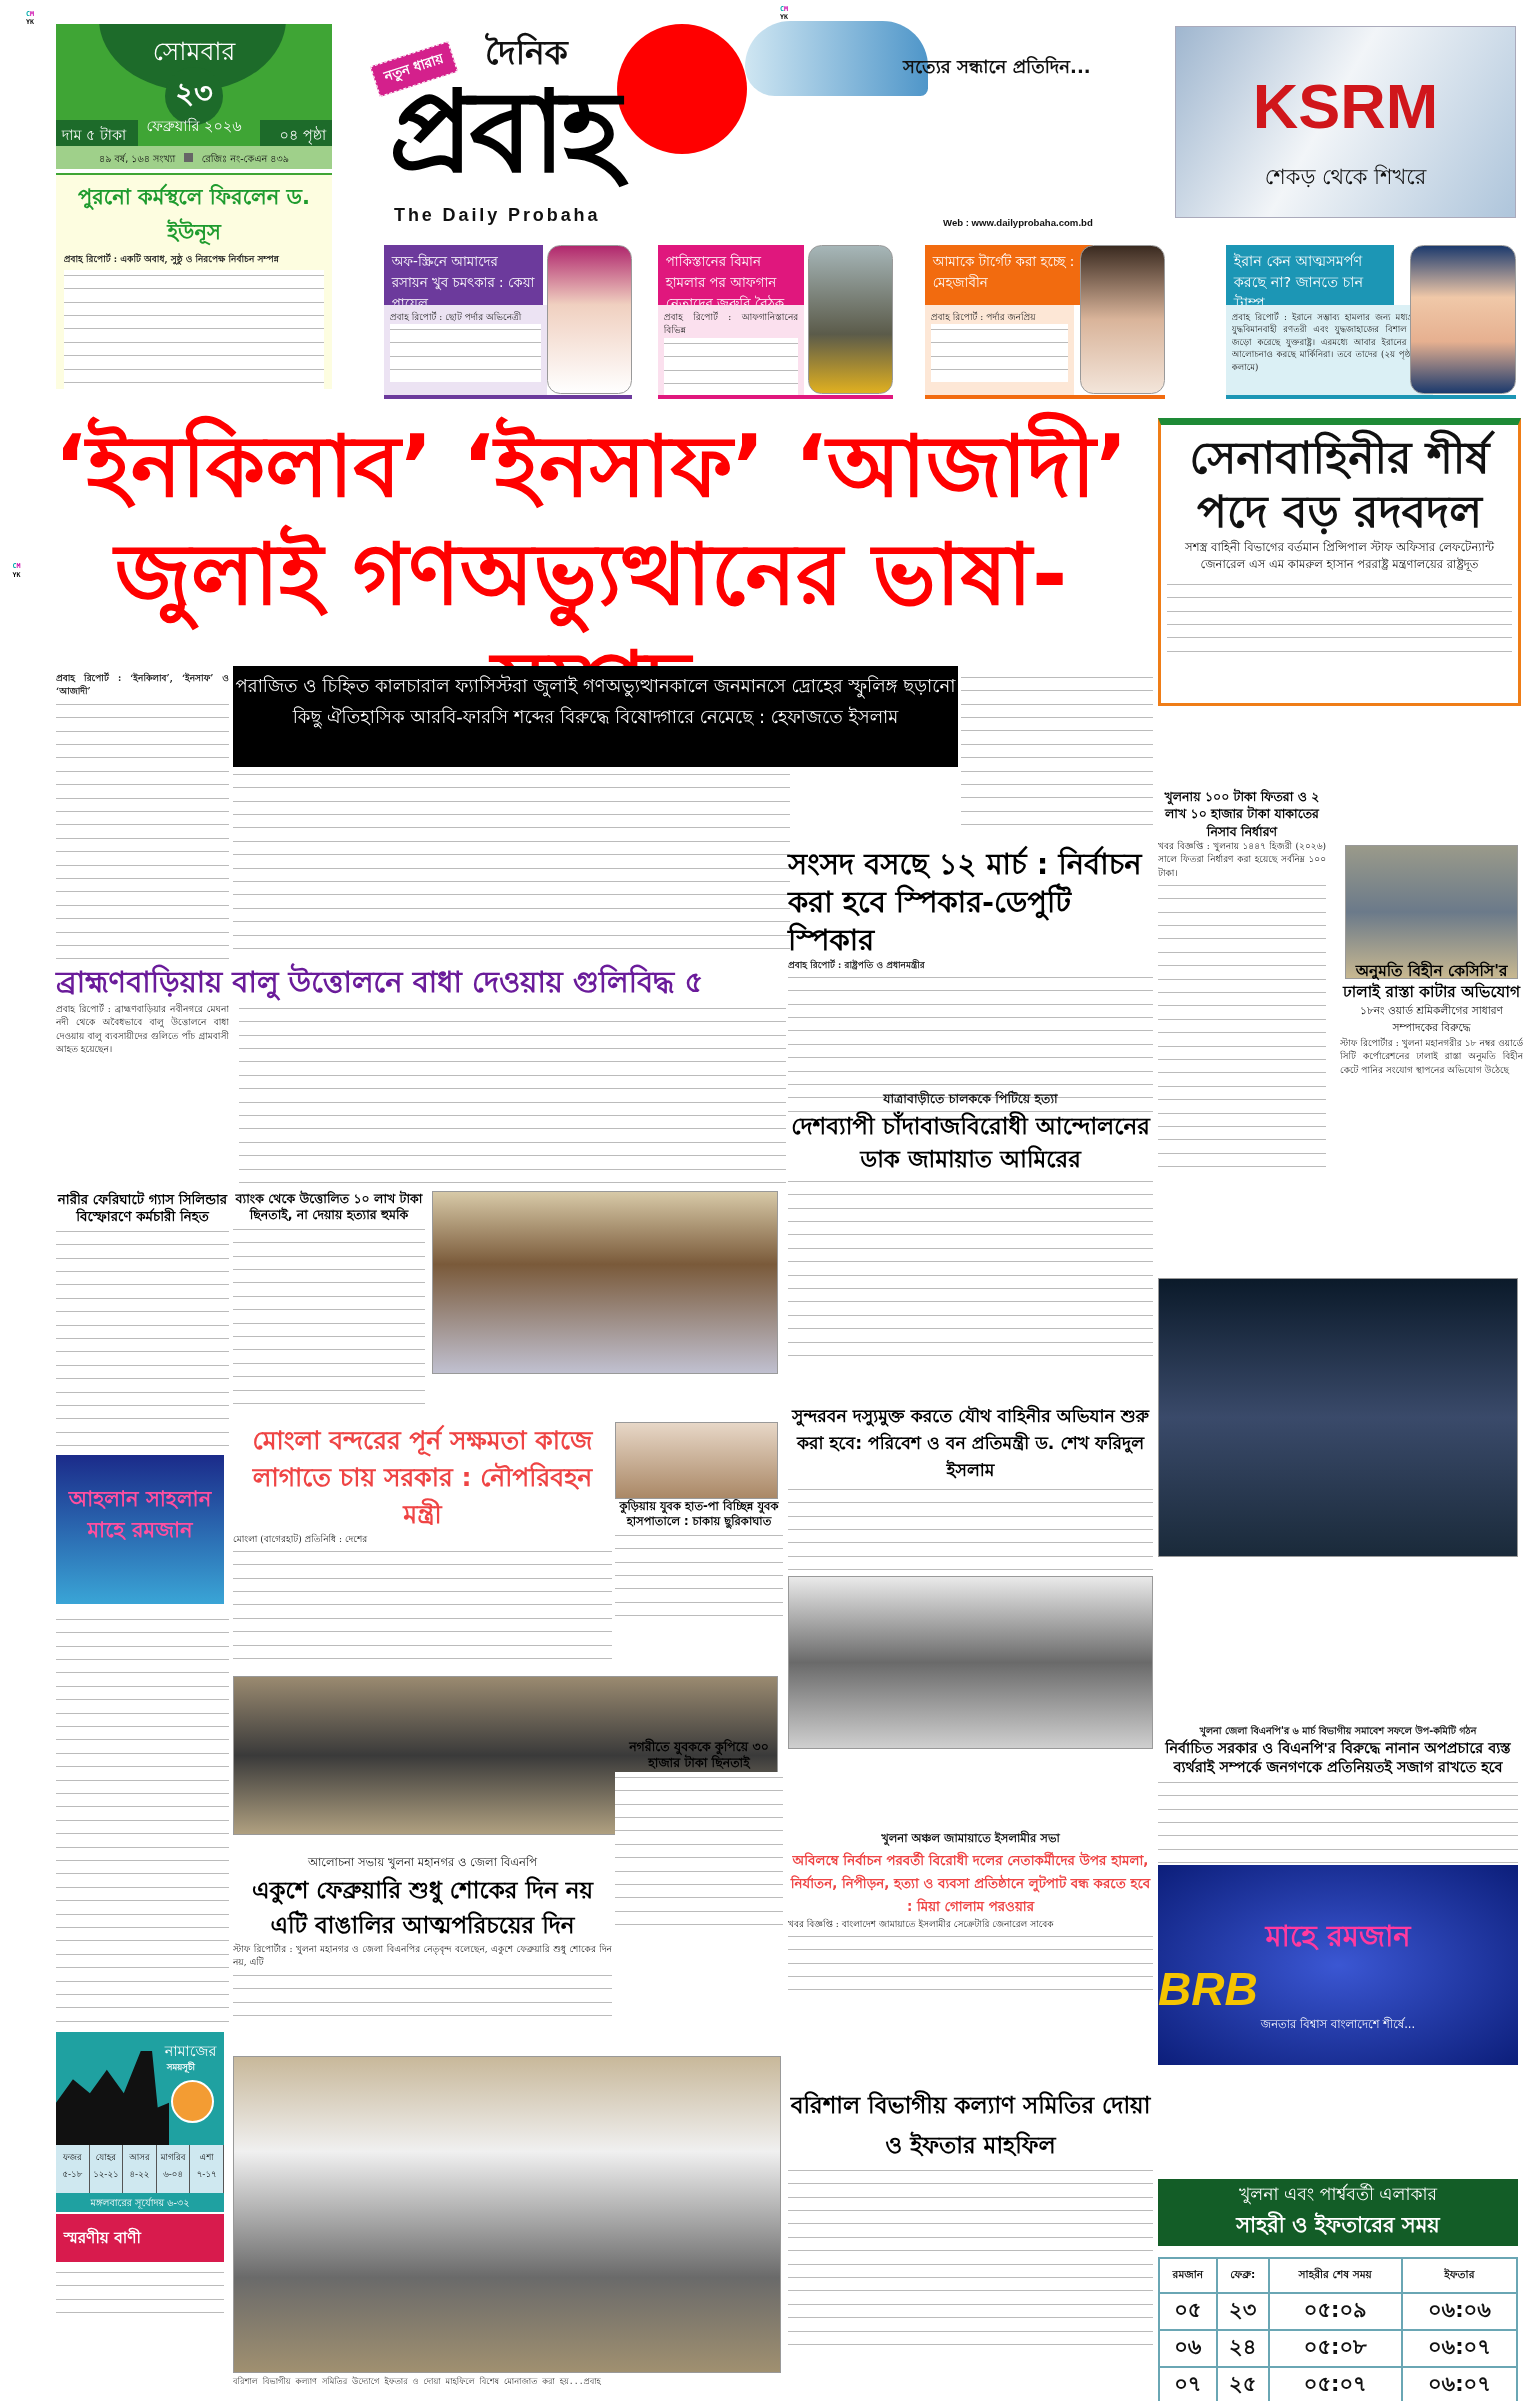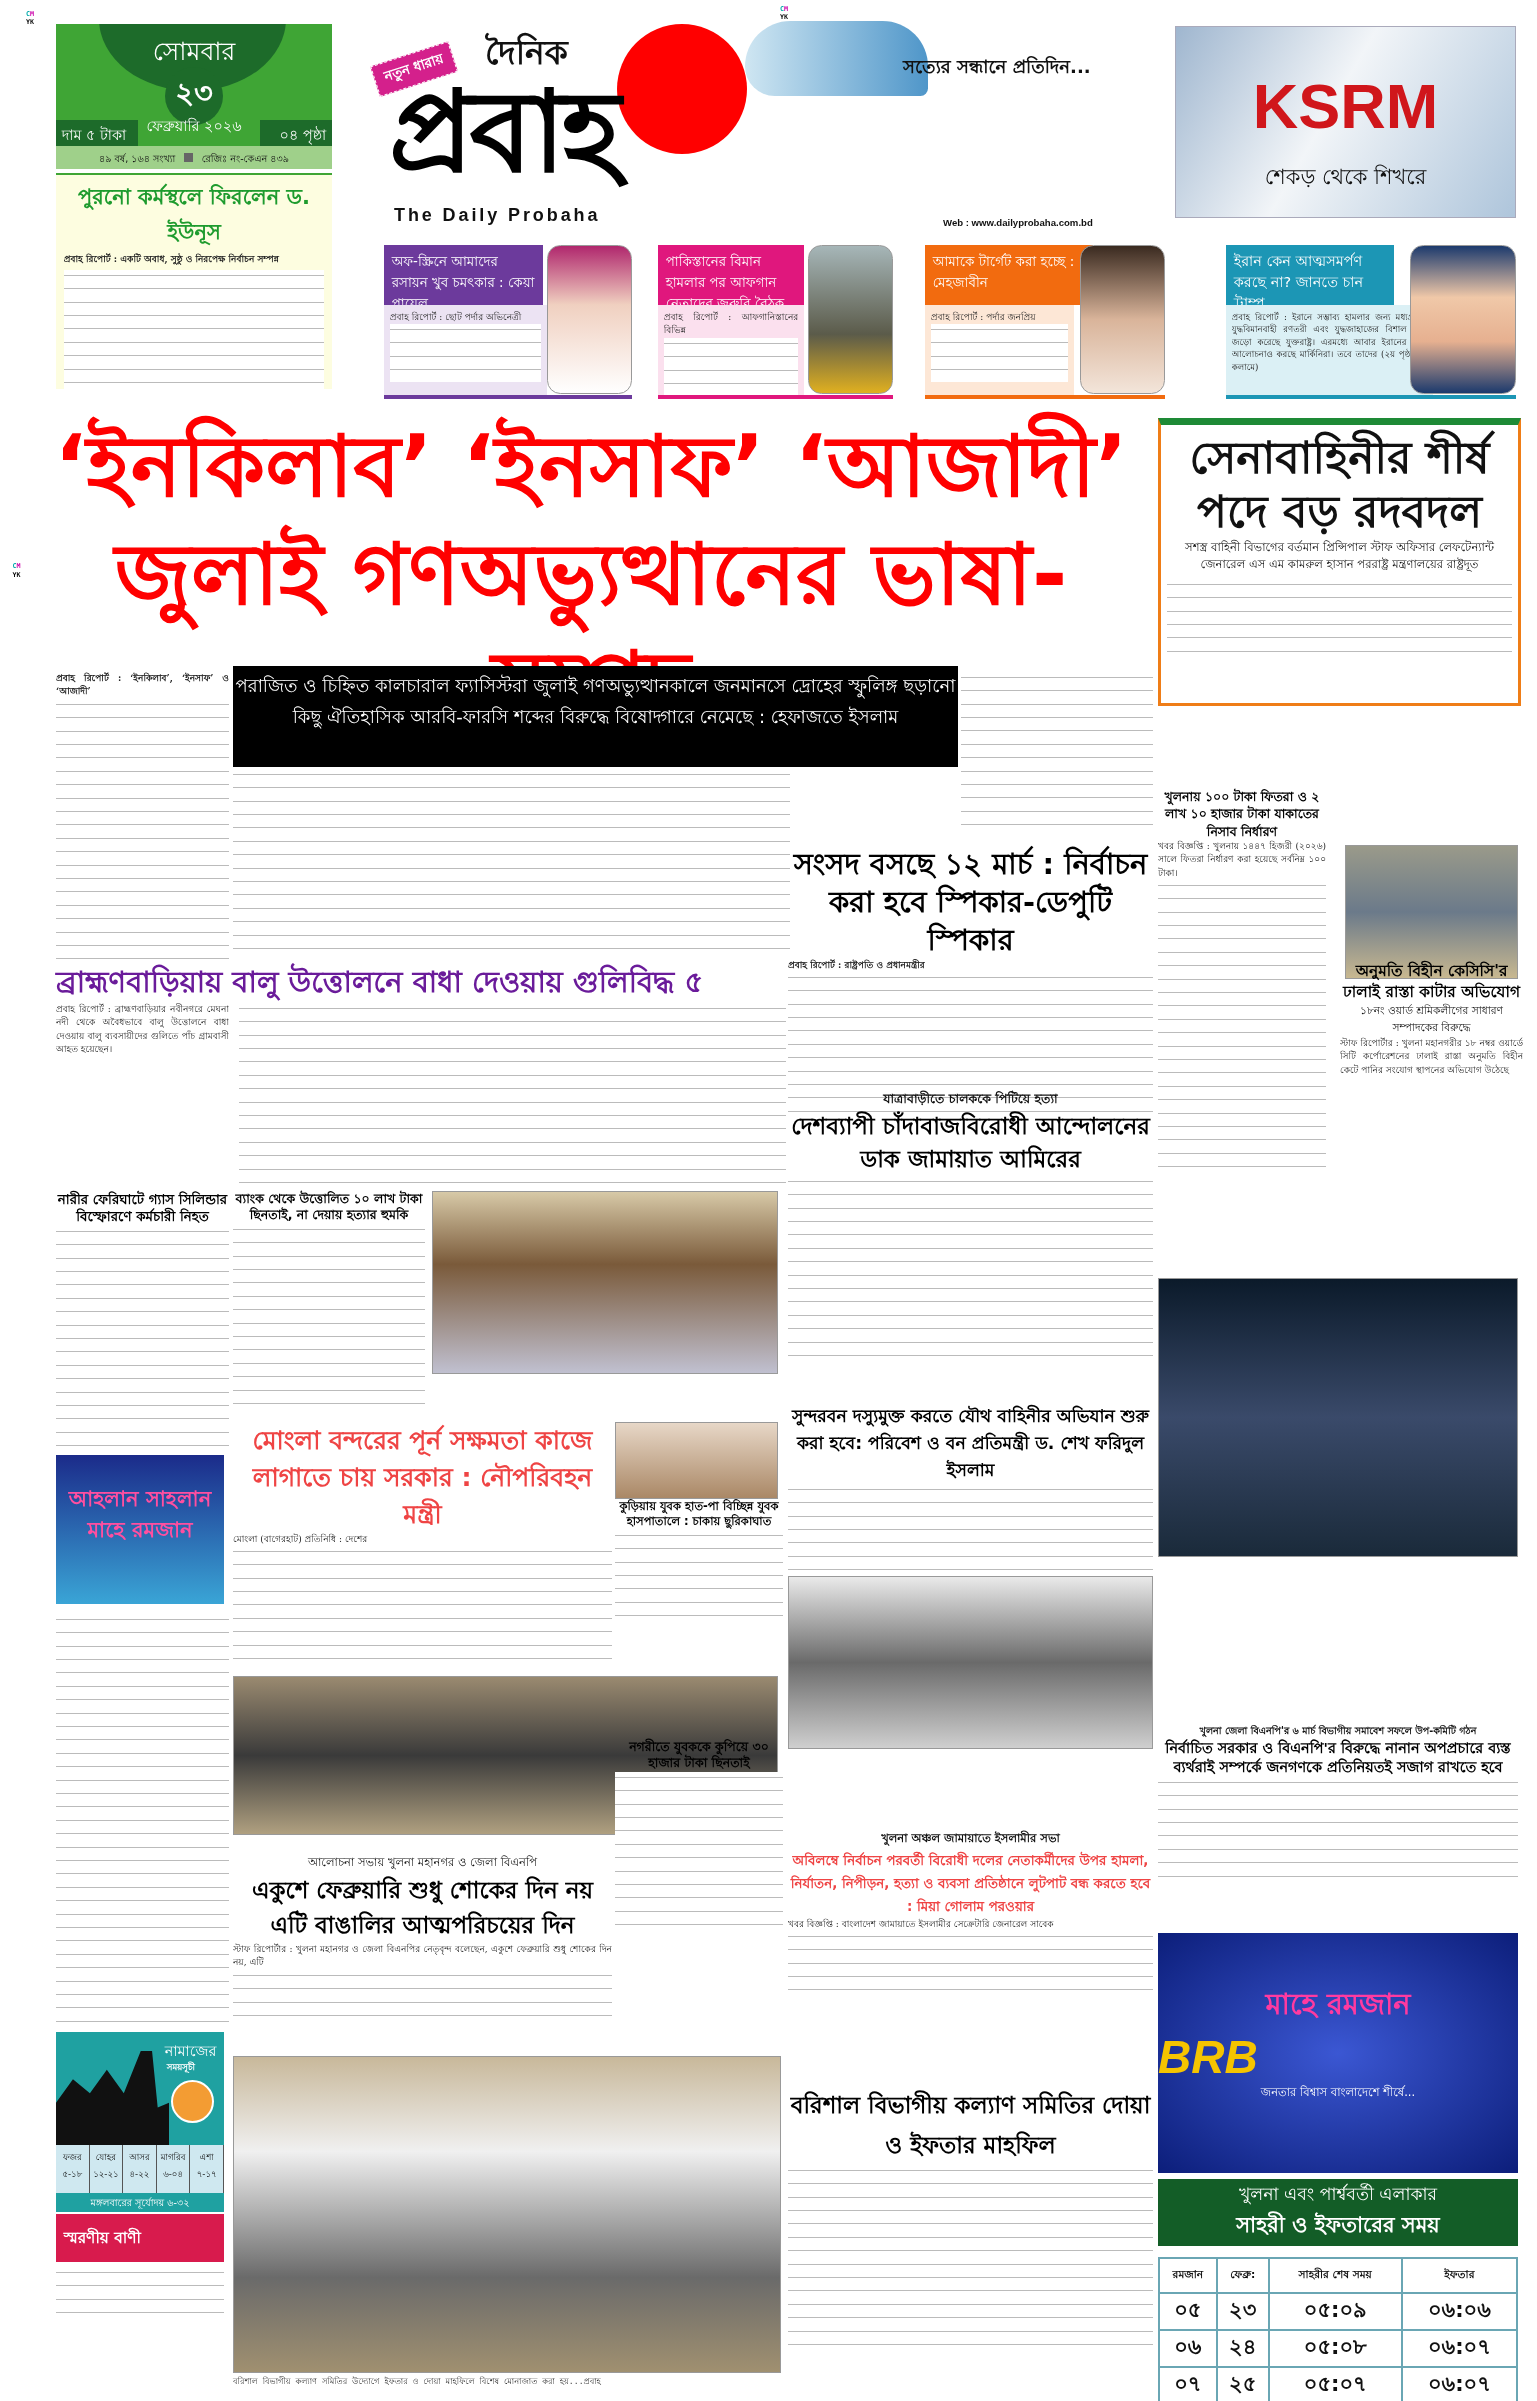--- a/index.html
+++ b/index.html
@@ -58,21 +58,21 @@
 #iftar table{width:100%;border-collapse:collapse;margin-top:11px}
 #iftar td,#iftar th{border:2.9px solid #6aa6b4;text-align:center}
 #iftar th{font-size:10.6px;height:35px}
 #iftar td{font-size:21px;font-weight:bold;height:37px}
 #namaz{left:56px;top:2032px;width:168px;height:168px;background:#1fa1a1}
 #namaz .times{position:absolute;left:0;right:0;top:113px;height:48px;background:#cfe8f0;display:flex}
 #namaz .times div{flex:1;border-right:1px solid #555;text-align:center;font-size:8.6px;padding-top:3.8px;line-height:17.3px}
 #namaz .sun{position:absolute;left:0;right:0;top:161px;height:19px;background:#1fa1a1;color:#fff;font-size:9.6px;text-align:center;padding-top:2.9px}
 #smoroniyo{left:56px;top:2214px;width:168px;height:48px;background:#d81b4d;color:#fff;font-size:15.4px;font-weight:bold;padding:11.5px 7.7px}
 #ramadan{left:56px;top:1455px;width:168px;height:149px;background:linear-gradient(#1b2b8a,#3aa5d6)}
-#brb{left:1158px;top:1933px;width:360px;height:240px;background:radial-gradient(#3b57d3,#0c1e7a)}
+#brb{left:1158px;top:1865px;width:360px;height:200px;background:radial-gradient(#3b57d3,#0c1e7a)}
 </style>
 </head>
 <body>
 
 <div class="cmyk" style="left:26px;top:9.6px"><b>C</b><b>M</b><br><b>Y</b><b>K</b></div>
 <div class="cmyk" style="left:780px;top:4.8px"><b>C</b><b>M</b><br><b>Y</b><b>K</b></div>
 <div class="cmyk" style="left:12.5px;top:562px"><b>C</b><b>M</b><br><b>Y</b><b>K</b></div>
 
 <div id="datebox" class="abs">
   <div class="arc"></div>
@@ -162,21 +162,21 @@
 <div class="abs lines" style="left:961px;top:672px;width:192px;height:154px"></div>
 <div class="abs lines" style="left:233px;top:769px;width:557px;height:192px"></div>
 
 <div id="mil" class="abs">
   <h1>সেনাবাহিনীর শীর্ষ পদে বড় রদবদল</h1>
   <div class="sub">সশস্ত্র বাহিনী বিভাগের বর্তমান প্রিন্সিপাল স্টাফ অফিসার লেফটেন্যান্ট জেনারেল এস এম কামরুল হাসান পররাষ্ট্র মন্ত্রণালয়ের রাষ্ট্রদূত</div>
   <div class="lines" style="margin:5.8px;height:77px"></div>
 </div>
 
 <div class="abs" style="left:788px;top:845px;width:365px">
-  <div class="h-black" style="font-size:29px;line-height:38px;text-align:center">সংসদ বসছে ১২ মার্চ : নির্বাচন করা হবে স্পিকার-ডেপুটি স্পিকার</div>
+  <div class="h-black" style="font-size:29px;line-height:38px;">সংসদ বসছে ১২ মার্চ : নির্বাচন করা হবে স্পিকার-ডেপুটি স্পিকার</div>
   <div class="body-text" style="font-weight:bold">প্রবাহ রিপোর্ট : রাষ্ট্রপতি ও প্রধানমন্ত্রীর</div>
   <div class="lines" style="height:144px"></div>
 </div>
 
 <div class="abs" style="left:1158px;top:716px;width:168px">
   <div class="h-black" style="font-size:12.5px;line-height:17.3px;text-align:center;margin-top:72px">খুলনায় ১০০ টাকা ফিতরা ও ২ লাখ ১০ হাজার টাকা যাকাতের নিসাব নির্ধারণ</div>
   <div class="body-text">খবর বিজ্ঞপ্তি : খুলনায় ১৪৪৭ হিজরী (২০২৬) সালে ফিতরা নির্ধারণ করা হয়েছে সর্বনিম্ন ১০০ টাকা।</div>
   <div class="lines" style="height:288px"></div>
 </div>
 <div class="abs photo" style="left:1345px;top:845px;width:173px;height:134px;background:linear-gradient(#9a9a8a,#6b7a8a 50%,#c8b890)"></div>

